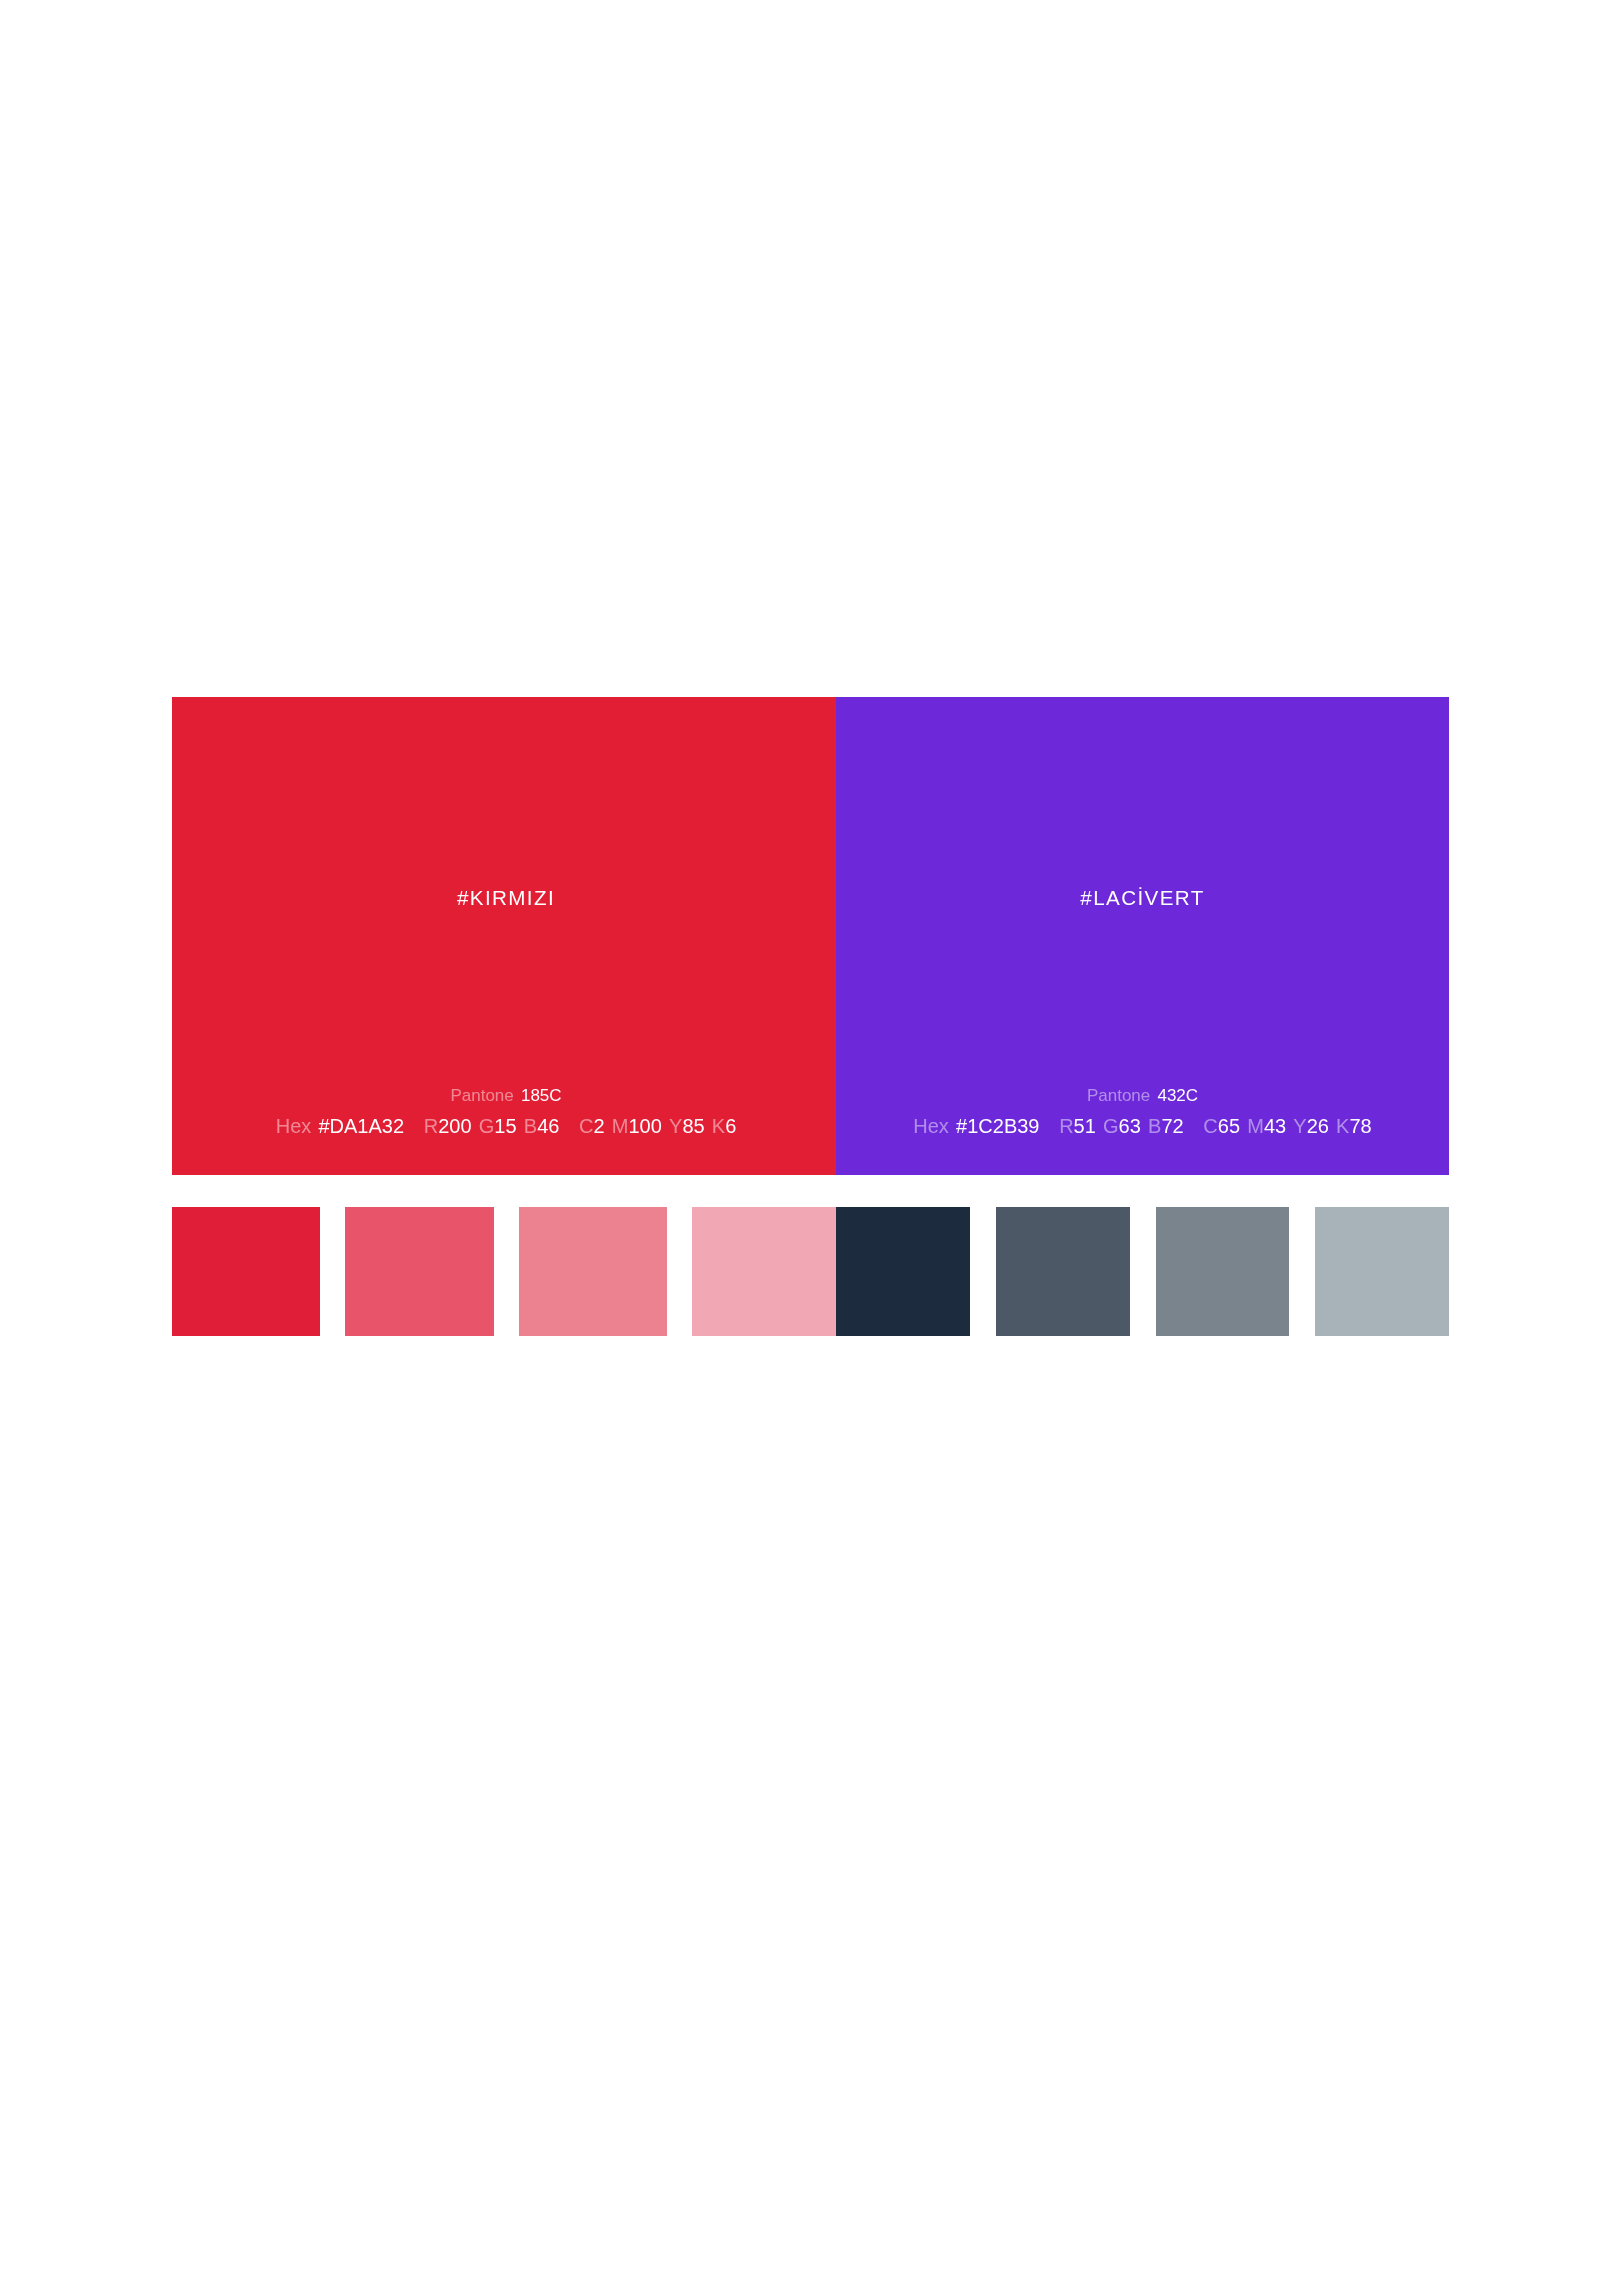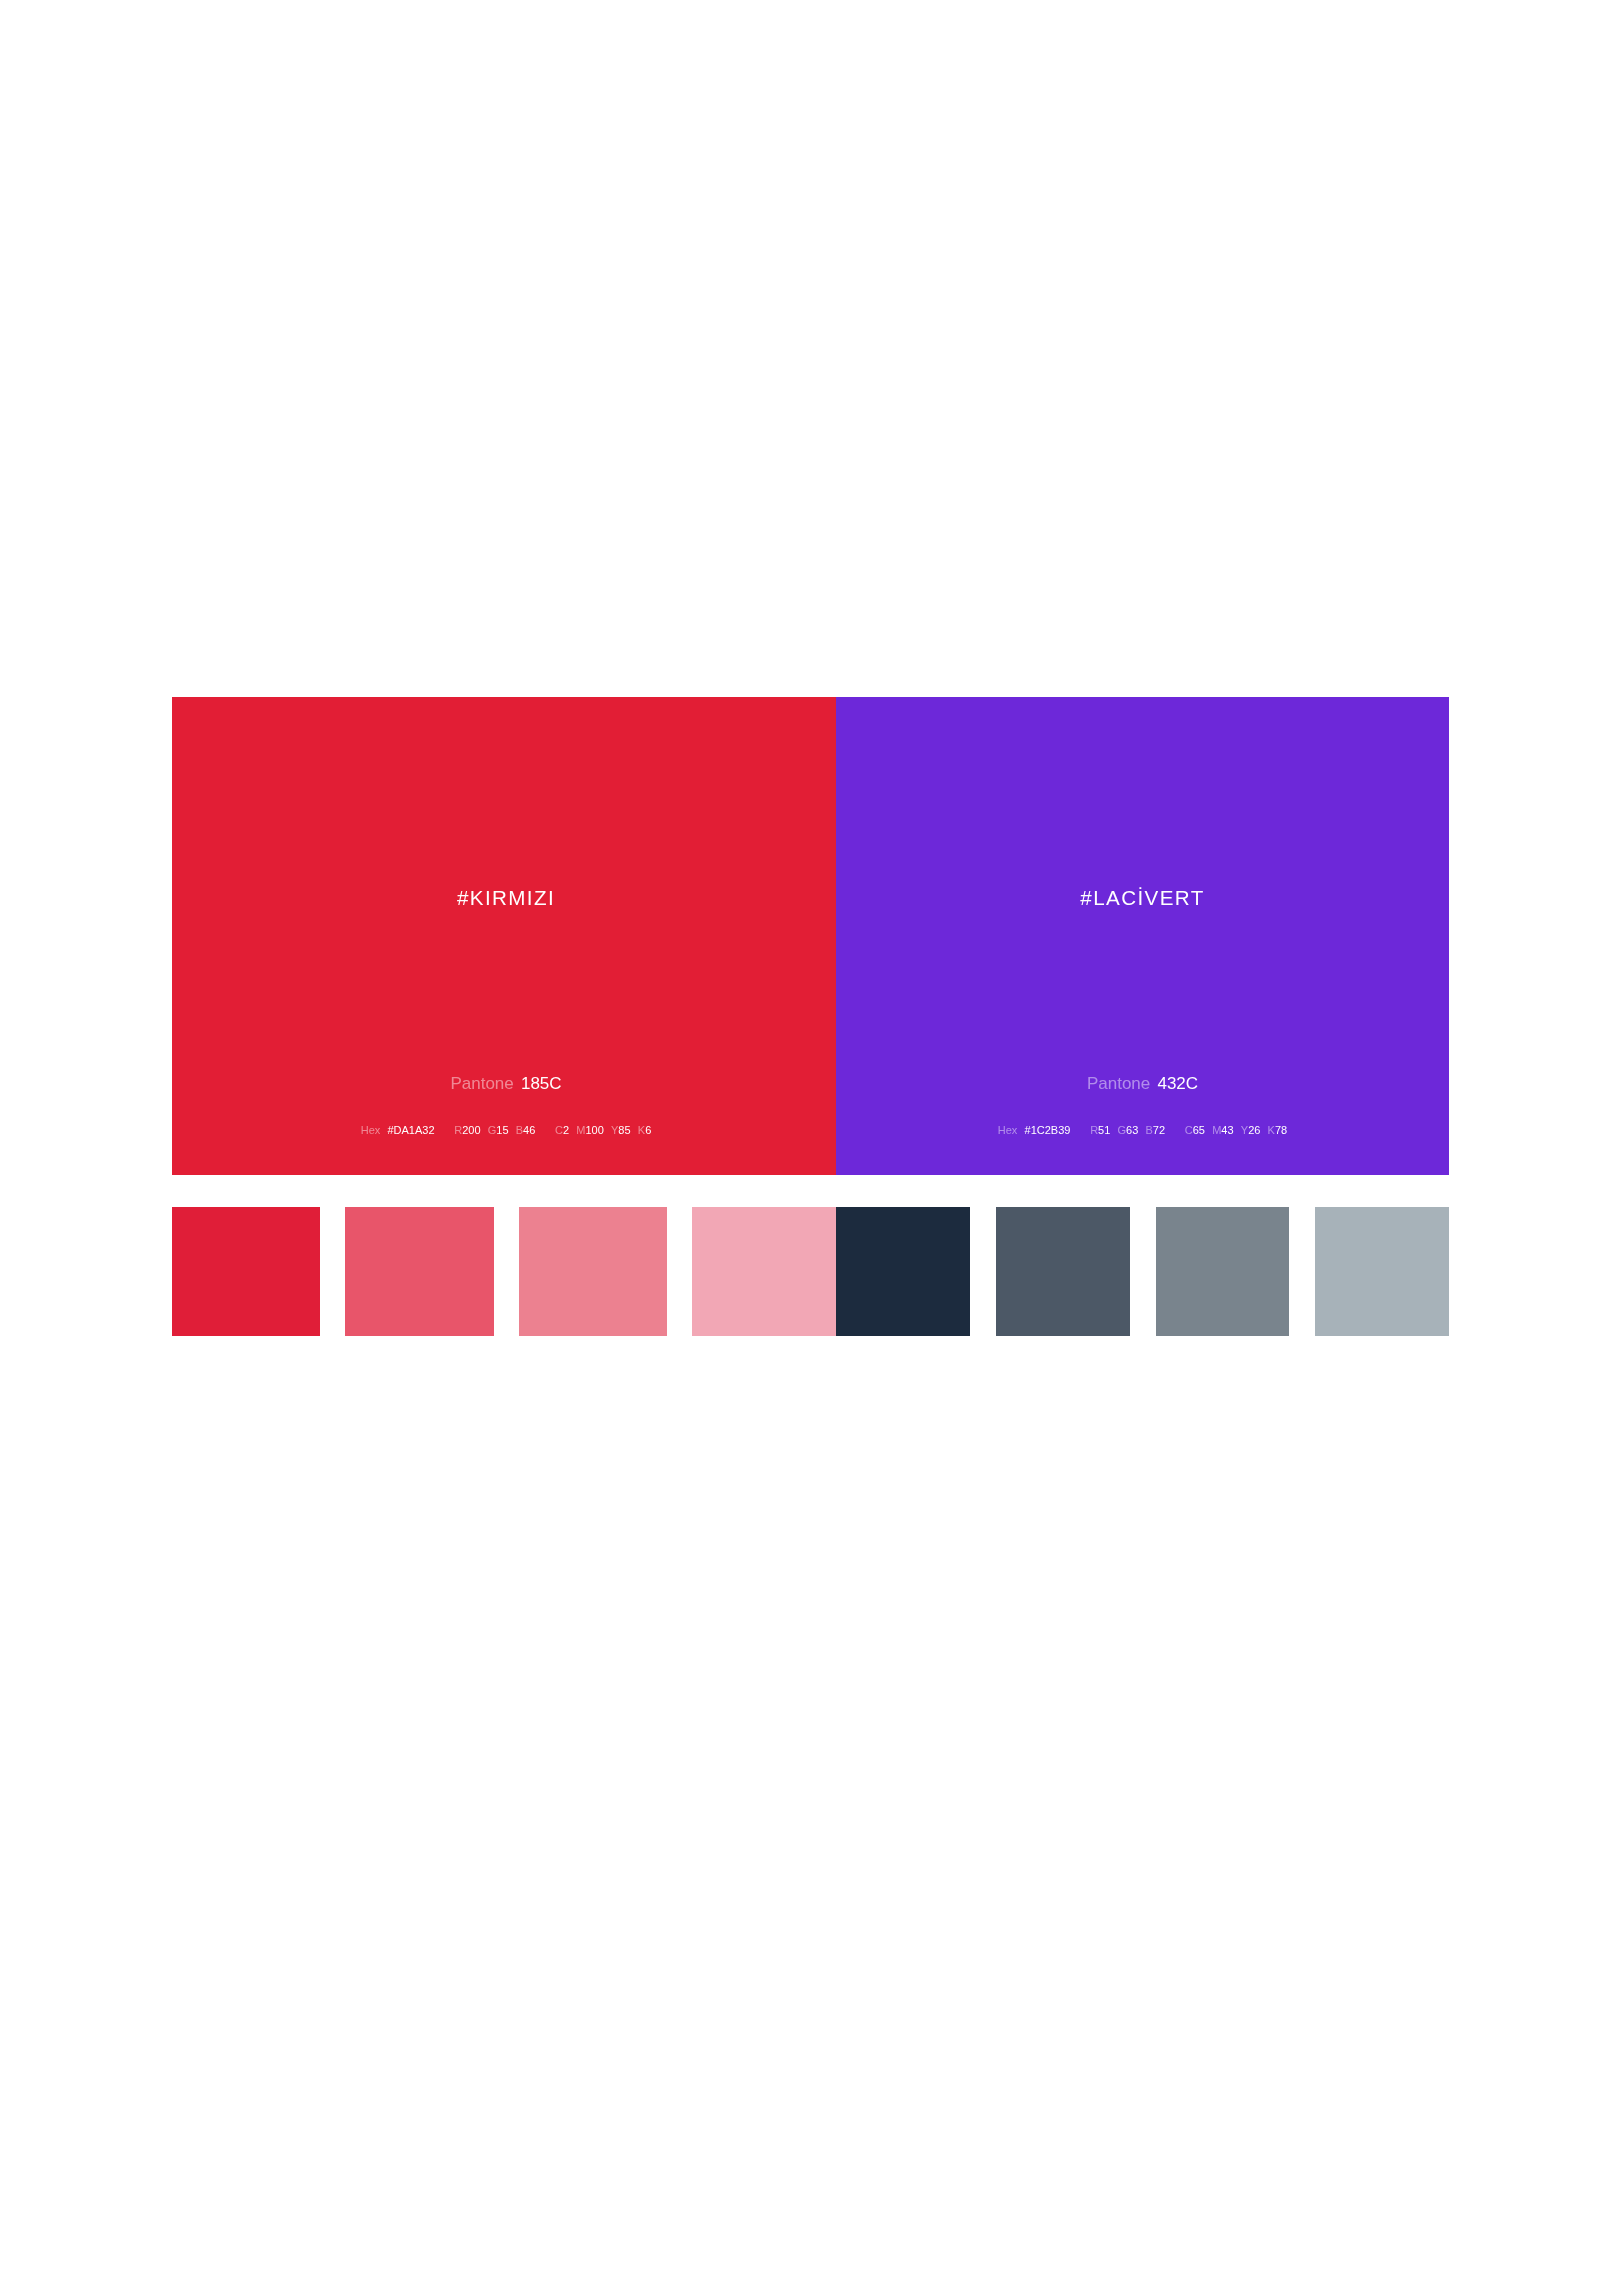--- a/index.html
+++ b/index.html
@@ -60,24 +60,24 @@
     text-align: center;
   }
 
   .spec-line {
     line-height: 1;
     white-space: nowrap;
     font-weight: 400;
   }
   .spec-line.pantone {
     font-size: 17px;
-    margin-bottom: 33px;
+    margin-bottom: 12px;
   }
   .spec-line.values {
-    font-size: 11px;
+    font-size: 20px;
   }
 
   
   .lbl {
     color: rgba(255, 255, 255, 0.47);
   }
   .val {
     color: #ffffff;
   }
   .gap-sm { display: inline-block; width: 7.2px; }

